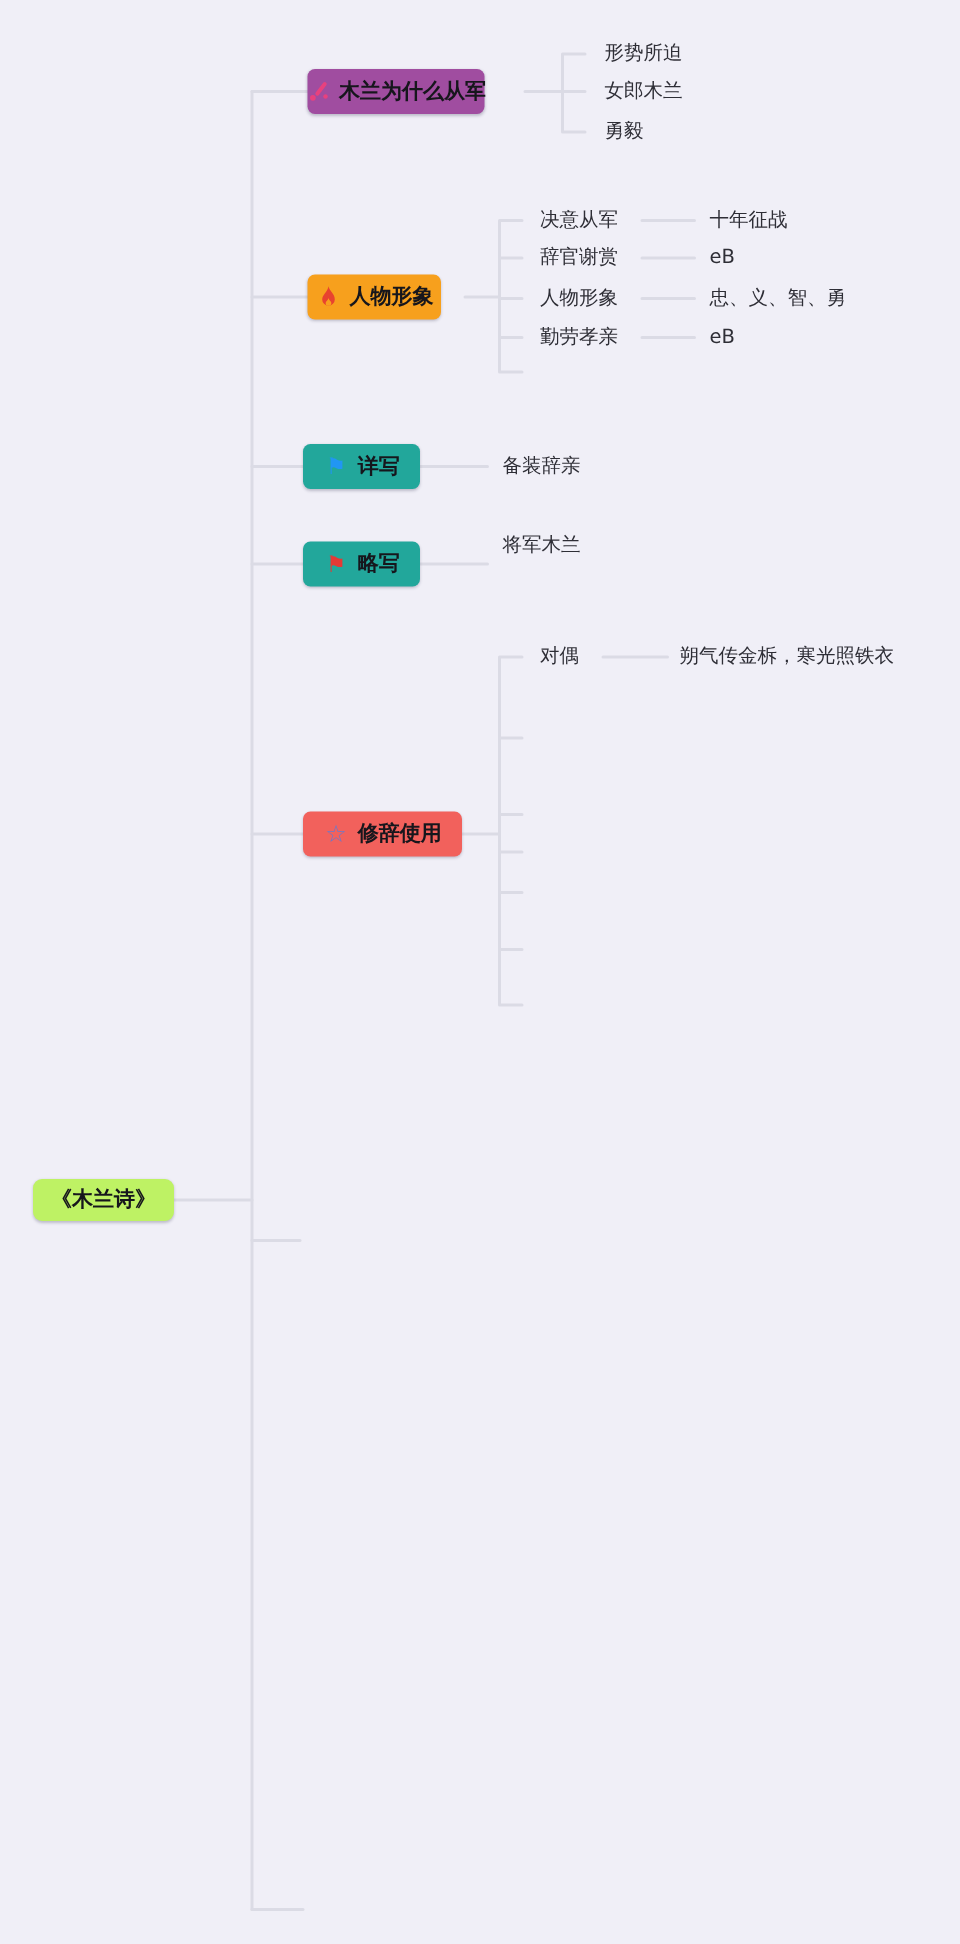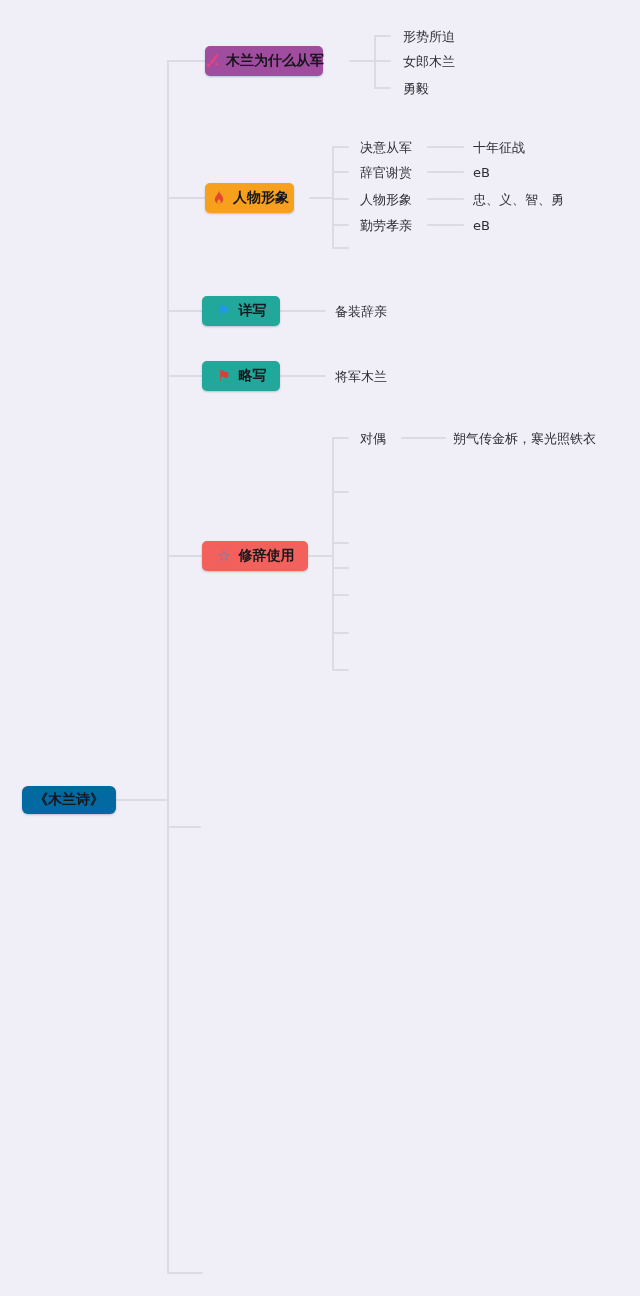--- a/index.html
+++ b/index.html
@@ -65,21 +65,21 @@
 
     <path d="M310 198 H333 M333 147 V248 M333 147 H348 M333 172 H348 M333 199 H348 M333 225 H348 M333 248 H348"></path>
     <path d="M428 147 H463 M428 172 H463 M428 199 H463 M428 225 H463"></path>
 
     <path d="M280 311 H325 M280 376 H325"></path>
 
     <path d="M308 556 H333 M333 438 V670 M333 438 H348 M333 492 H348 M333 543 H348 M333 568 H348 M333 595 H348 M333 633 H348 M333 670 H348"></path>
     <path d="M402 438 H445"></path>
   </svg>
 
-  <div class="node root" style="left:22px;top:800px;width:94px;background:#0369a1">
+  <div class="node root" style="left:22px;top:800px;width:94px;background:#bef264">
     <span>《木兰诗》</span>
   </div>
 
   <div class="node" style="left:205px;top:61px;width:118px;background:#A04DA0">
     <span class="icon">
       <svg width="16" height="16" viewBox="0 0 16 16">
         <path d="M12.5 3 L7.5 9.5" stroke="#E8417E" stroke-width="2.6" stroke-linecap="round" fill="none"></path>
         <circle cx="4.6" cy="12.2" r="1.9" fill="#E8417E"></circle>
         <circle cx="13" cy="11.3" r="1.5" fill="#E8417E"></circle>
       </svg>
@@ -120,18 +120,18 @@
   <div class="leaf" style="left:360px;top:172px">辞官谢赏</div>
   <div class="leaf" style="left:360px;top:199px">人物形象</div>
   <div class="leaf" style="left:360px;top:225px">勤劳孝亲</div>
 
   <div class="leaf" style="left:473px;top:147px">十年征战</div>
   <div class="leaf" style="left:473px;top:172px">eB</div>
   <div class="leaf" style="left:473px;top:199px">忠、义、智、勇</div>
   <div class="leaf" style="left:473px;top:225px">eB</div>
 
   <div class="leaf" style="left:335px;top:311px">备装辞亲</div>
-  <div class="leaf" style="left:335px;top:376px">将军木兰</div>
+  <div class="leaf" style="left:335px;top:364px">将军木兰</div>
 
   <div class="leaf" style="left:360px;top:438px">对偶</div>
   <div class="leaf" style="left:453px;top:438px">朔气传金柝，寒光照铁衣</div>
 
 </div>
 
 </body></html>

